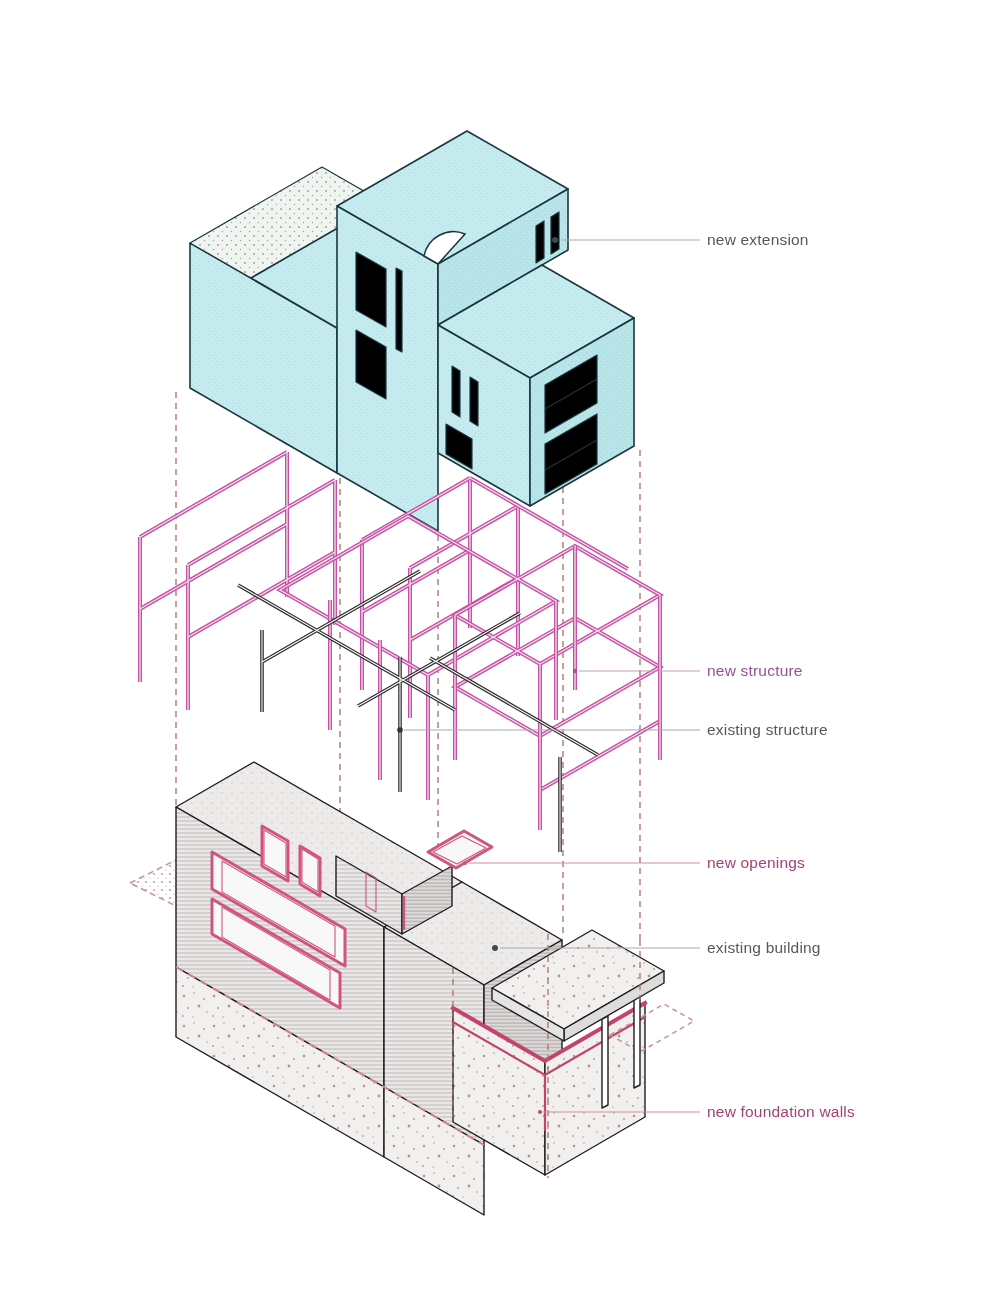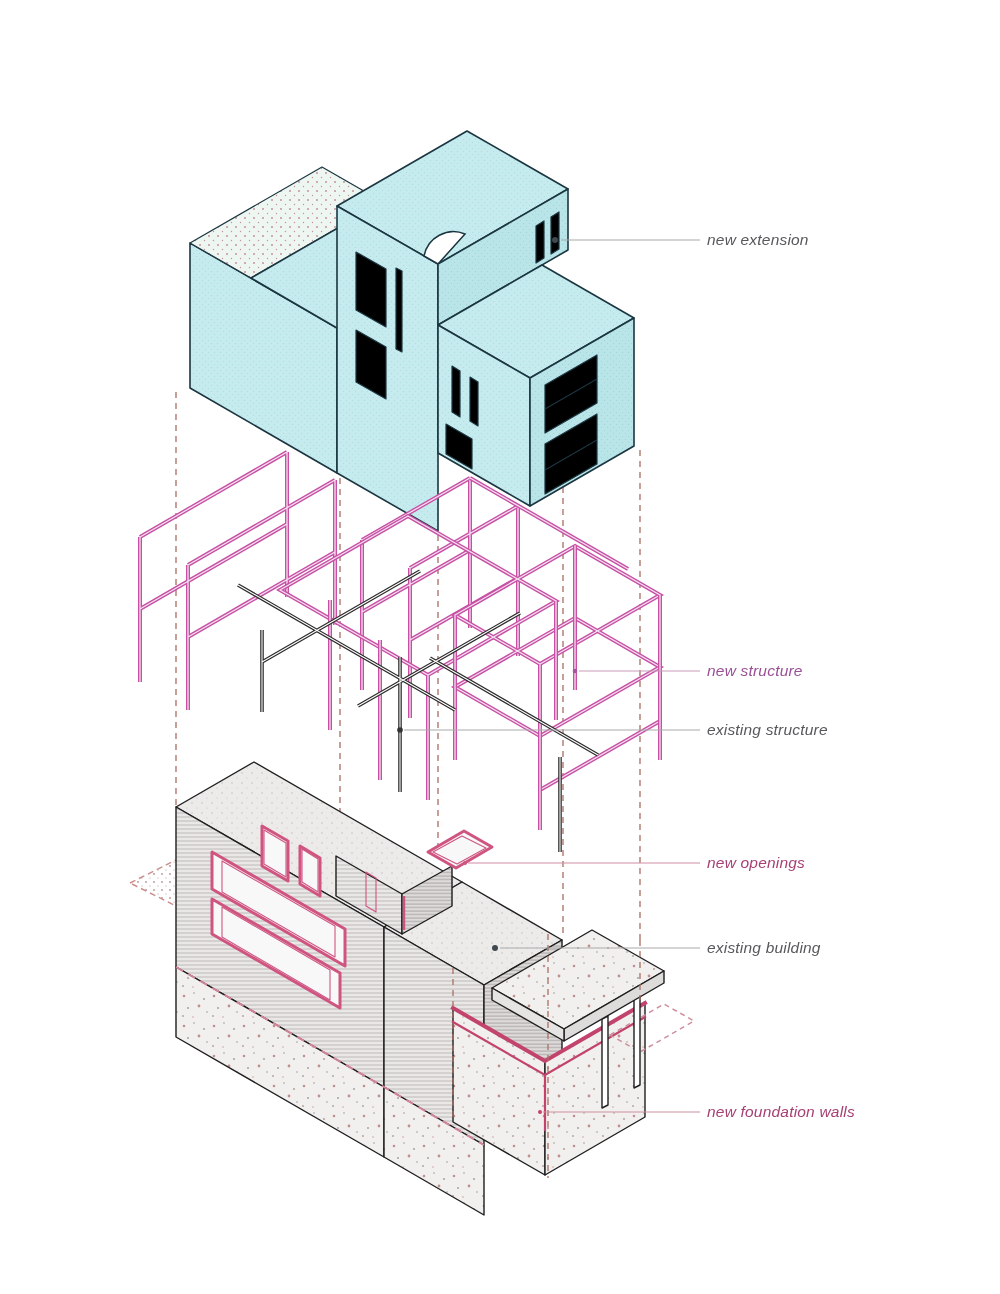--- a/index.html
+++ b/index.html
@@ -1,16 +1,16 @@
 <!DOCTYPE html>
 <html><head>
 <meta charset="utf-8">
 <style>
   html,body{margin:0;padding:0;background:#ffffff;}
-  .stage{width:1000px;height:1294px;background:#ffffff;position:relative;overflow:hidden;font-style:italic;}
+  .stage{width:1000px;height:1294px;background:#ffffff;position:relative;overflow:hidden;}
   svg{display:block;}
   .o{stroke:#1b3640;stroke-width:1.6;stroke-linejoin:round;}
   .o2{stroke:#1b3640;stroke-width:1.2;stroke-linejoin:round;}
   .bo{stroke:#1f1f1f;stroke-width:1.4;stroke-linejoin:round;}
   .pb{stroke:#c750a4;stroke-width:4;fill:none;}
   .pbh{stroke:#f3dff0;stroke-width:1.3;fill:none;}
   .db{stroke:#2e2c2c;stroke-width:3.6;fill:none;}
   .dbh{stroke:#ffffff;stroke-width:1.1;fill:none;}
   .pw{stroke:#cf5580;stroke-width:3;fill:#f8f8f8;stroke-linejoin:round;}
   .pwi{stroke:#cf5580;stroke-width:1.1;fill:none;stroke-linejoin:round;}

